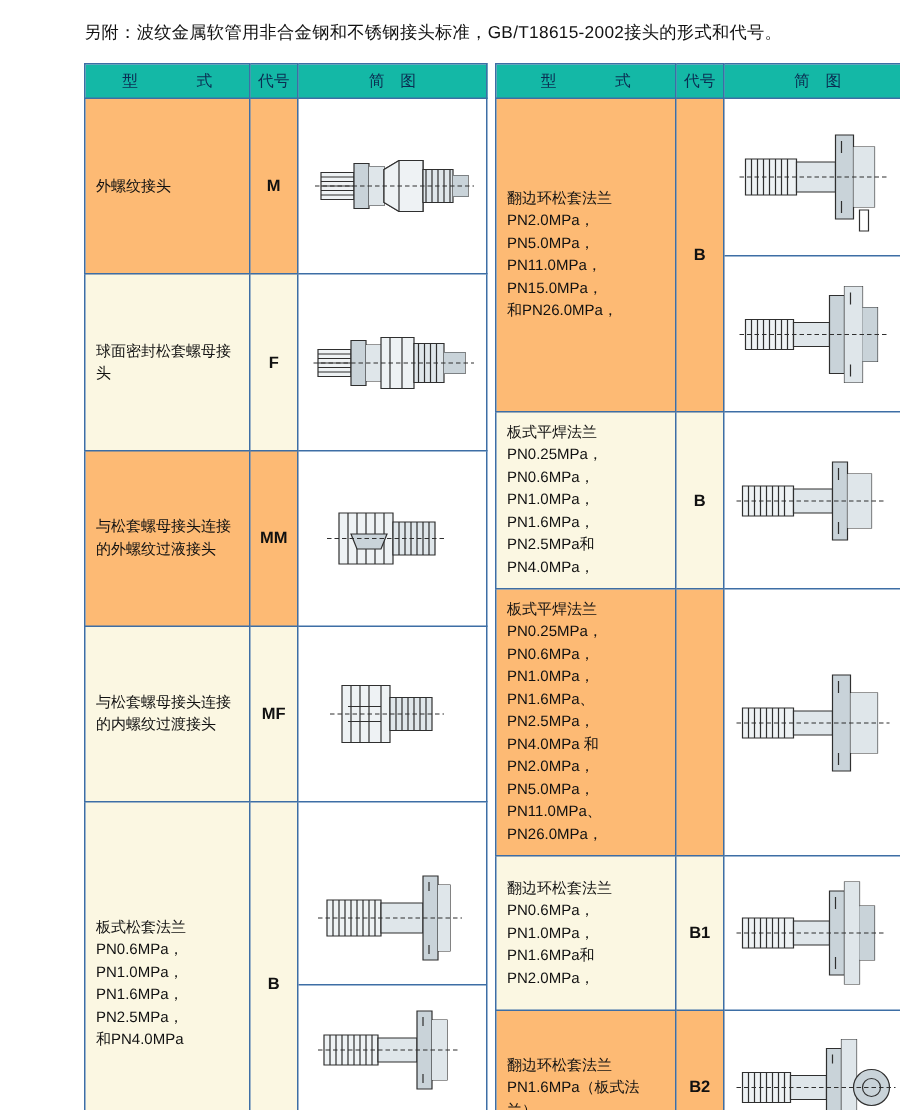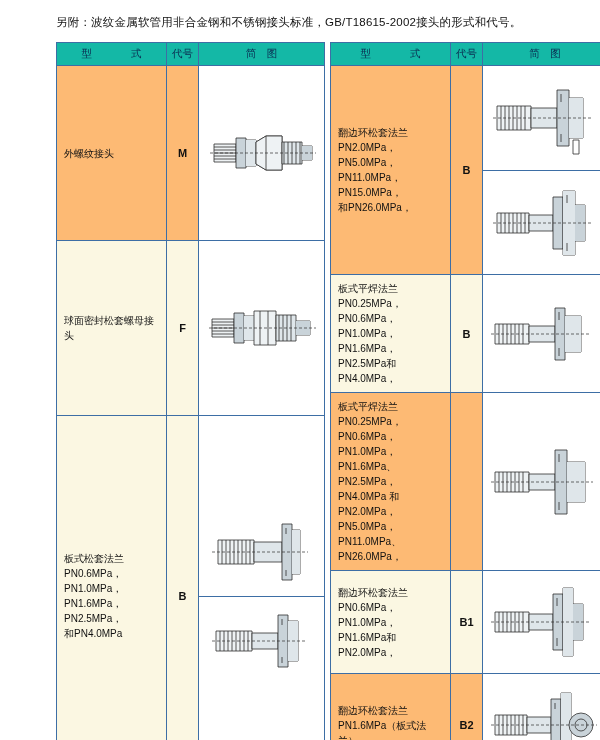--- a/index.html
+++ b/index.html
@@ -163,21 +163,58 @@
                 <path class="ln" d="M72 18 H92 V44 H72 Z"></path>
                 <path class="ln" d="M75 18 V44 M79 18 V44 M83 18 V44 M87 18 V44"></path>
                 <path class="ln" d="M92 24 H106 V38 H92"></path>
                 <rect x="92" y="24" width="14" height="14" class="hatch-c"></rect>
                 <path class="dash" d="M5 31 H112"></path>
               </svg>
             </div>
           </td>
         </tr>
 
-
+        <tr class="row-white" style="height:86px">
+          <td class="cell-type">与松套螺母接头连接的外螺纹过液接头</td>
+          <td class="cell-code">MM</td>
+          <td class="cell-fig">
+            <div class="fig-wrap">
+              <svg width="116" height="62" viewBox="0 0 116 62">
+                <path class="hatch-b" d="M22 14 H58 V48 H22 Z"></path>
+                <path class="ln" d="M22 14 H58 V48 H22 Z"></path>
+                <path class="ln" d="M28 14 V48 M34 14 V48 M40 14 V48 M46 14 V48 M52 14 V48"></path>
+                <path class="hatch-a" d="M58 20 H86 V42 H58 Z"></path>
+                <path class="ln" d="M58 20 H86 V42 H58 Z"></path>
+                <path class="ln" d="M62 20 V42 M66 20 V42 M70 20 V42 M74 20 V42 M78 20 V42 M82 20 V42"></path>
+                <path class="hatch-c" d="M30 28 H54 L50 38 H34 Z"></path>
+                <path class="ln" d="M30 28 H54 L50 38 H34 Z"></path>
+                <path class="dash" d="M14 31 H94"></path>
+              </svg>
+            </div>
+          </td>
+        </tr>
+
+        <tr class="row-cream" style="height:86px">
+          <td class="cell-type">与松套螺母接头连接的内螺纹过渡接头</td>
+          <td class="cell-code">MF</td>
+          <td class="cell-fig">
+            <div class="fig-wrap">
+              <svg width="116" height="62" viewBox="0 0 116 62">
+                <path class="hatch-b" d="M24 12 H56 V50 H24 Z"></path>
+                <path class="ln" d="M24 12 H56 V50 H24 Z"></path>
+                <path class="ln" d="M30 12 V50 M36 12 V50 M42 12 V50 M50 12 V50"></path>
+                <path class="hatch-a" d="M56 20 H84 V42 H56 Z"></path>
+                <path class="ln" d="M56 20 H84 V42 H56 Z"></path>
+                <path class="ln" d="M60 20 V42 M64 20 V42 M68 20 V42 M72 20 V42 M76 20 V42 M80 20 V42"></path>
+                <path class="ln" d="M28 26 H50 M28 36 H50"></path>
+                <path class="dash" d="M16 31 H92"></path>
+              </svg>
+            </div>
+          </td>
+        </tr>
 
 
         <tr class="row-cream" style="height:176px">
           <td class="cell-type" style="white-space:pre-line">板式松套法兰
 PN0.6MPa，PN1.0MPa，
 PN1.6MPa，PN2.5MPa，
 和PN4.0MPa</td>
           <td class="cell-code">B</td>
           <td class="cell-fig" style="padding:0">
             <div style="display:flex;flex-direction:column">

